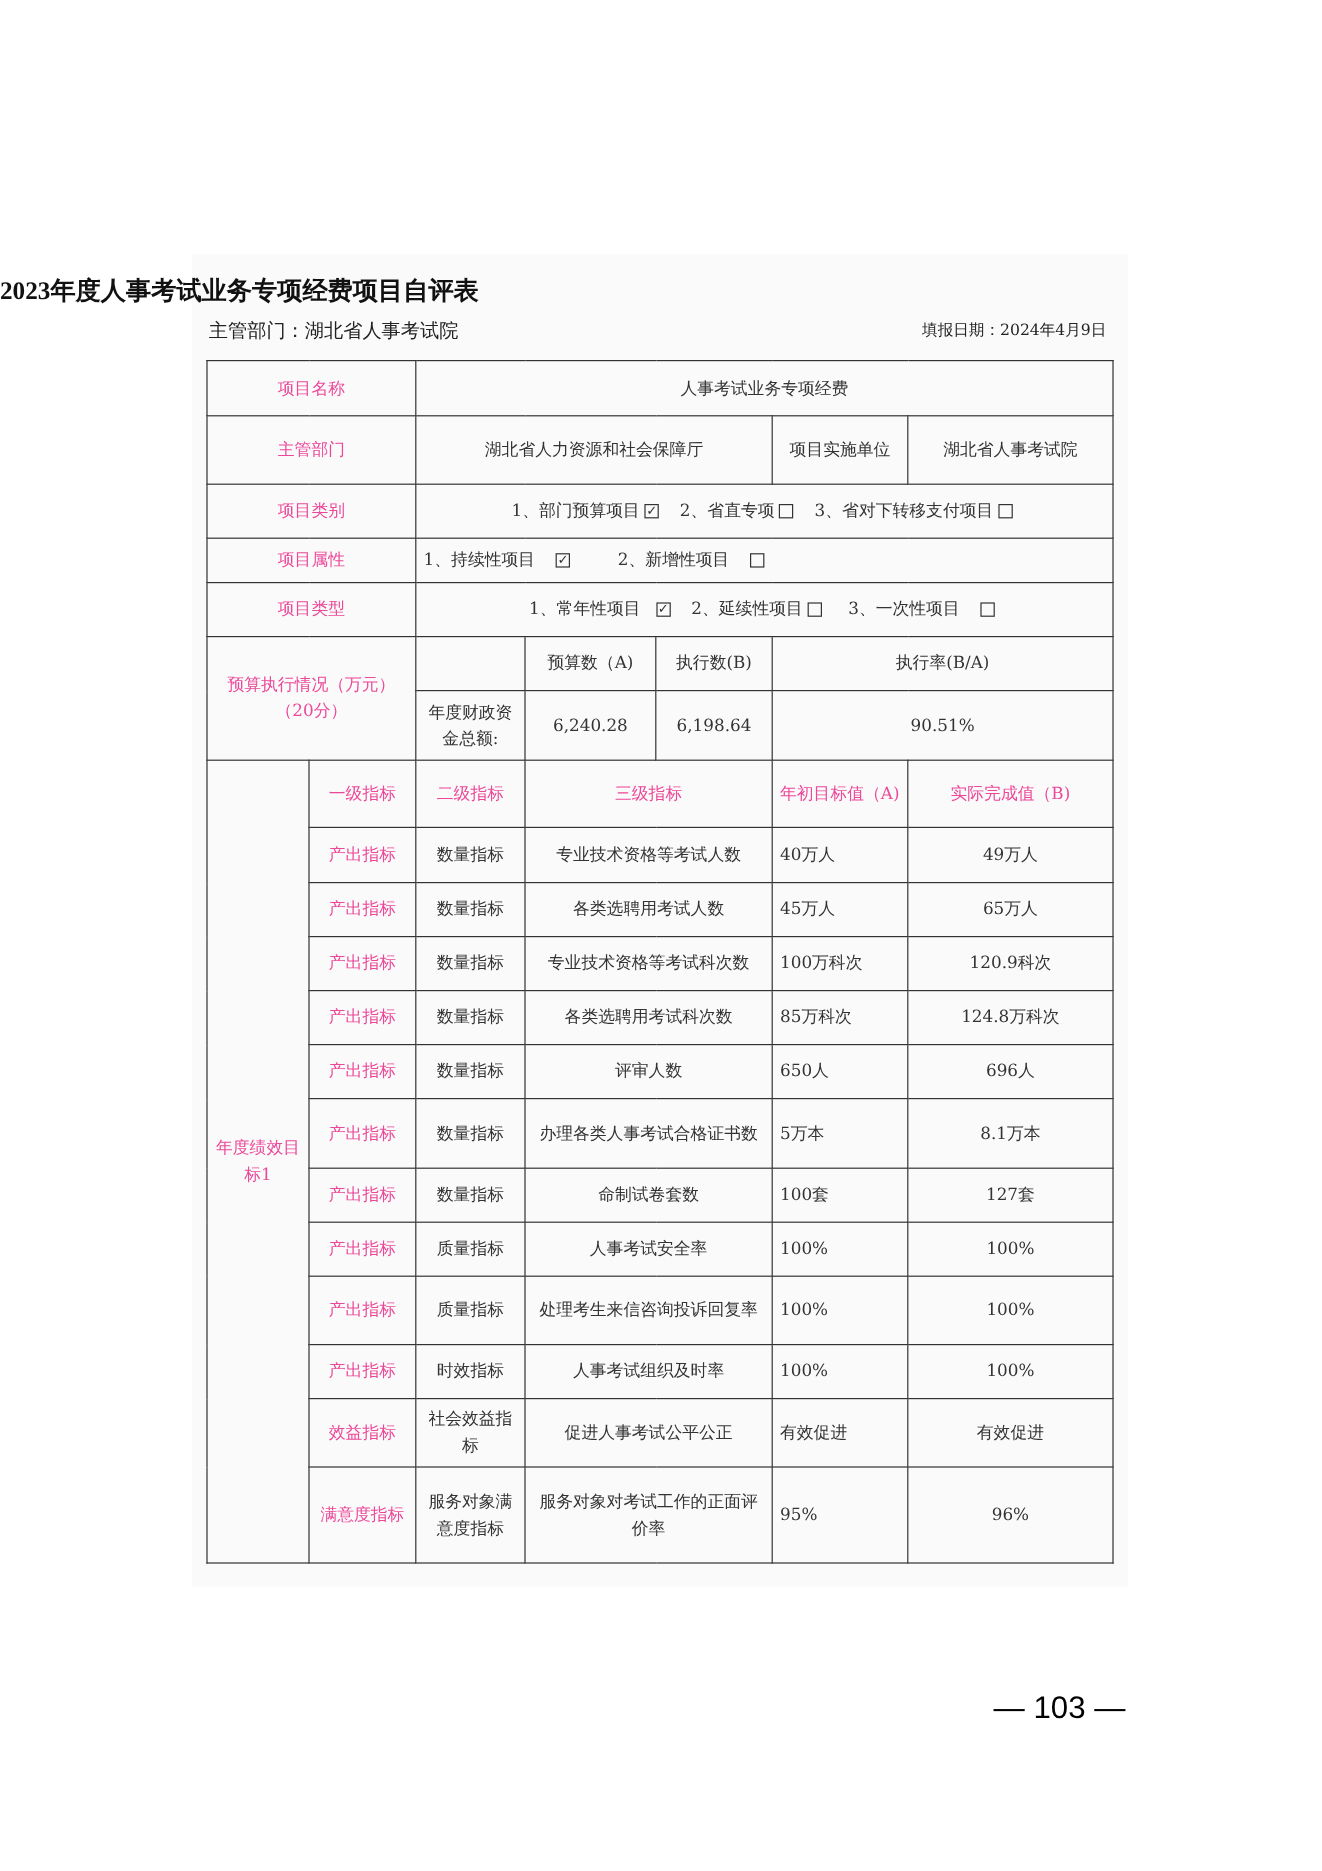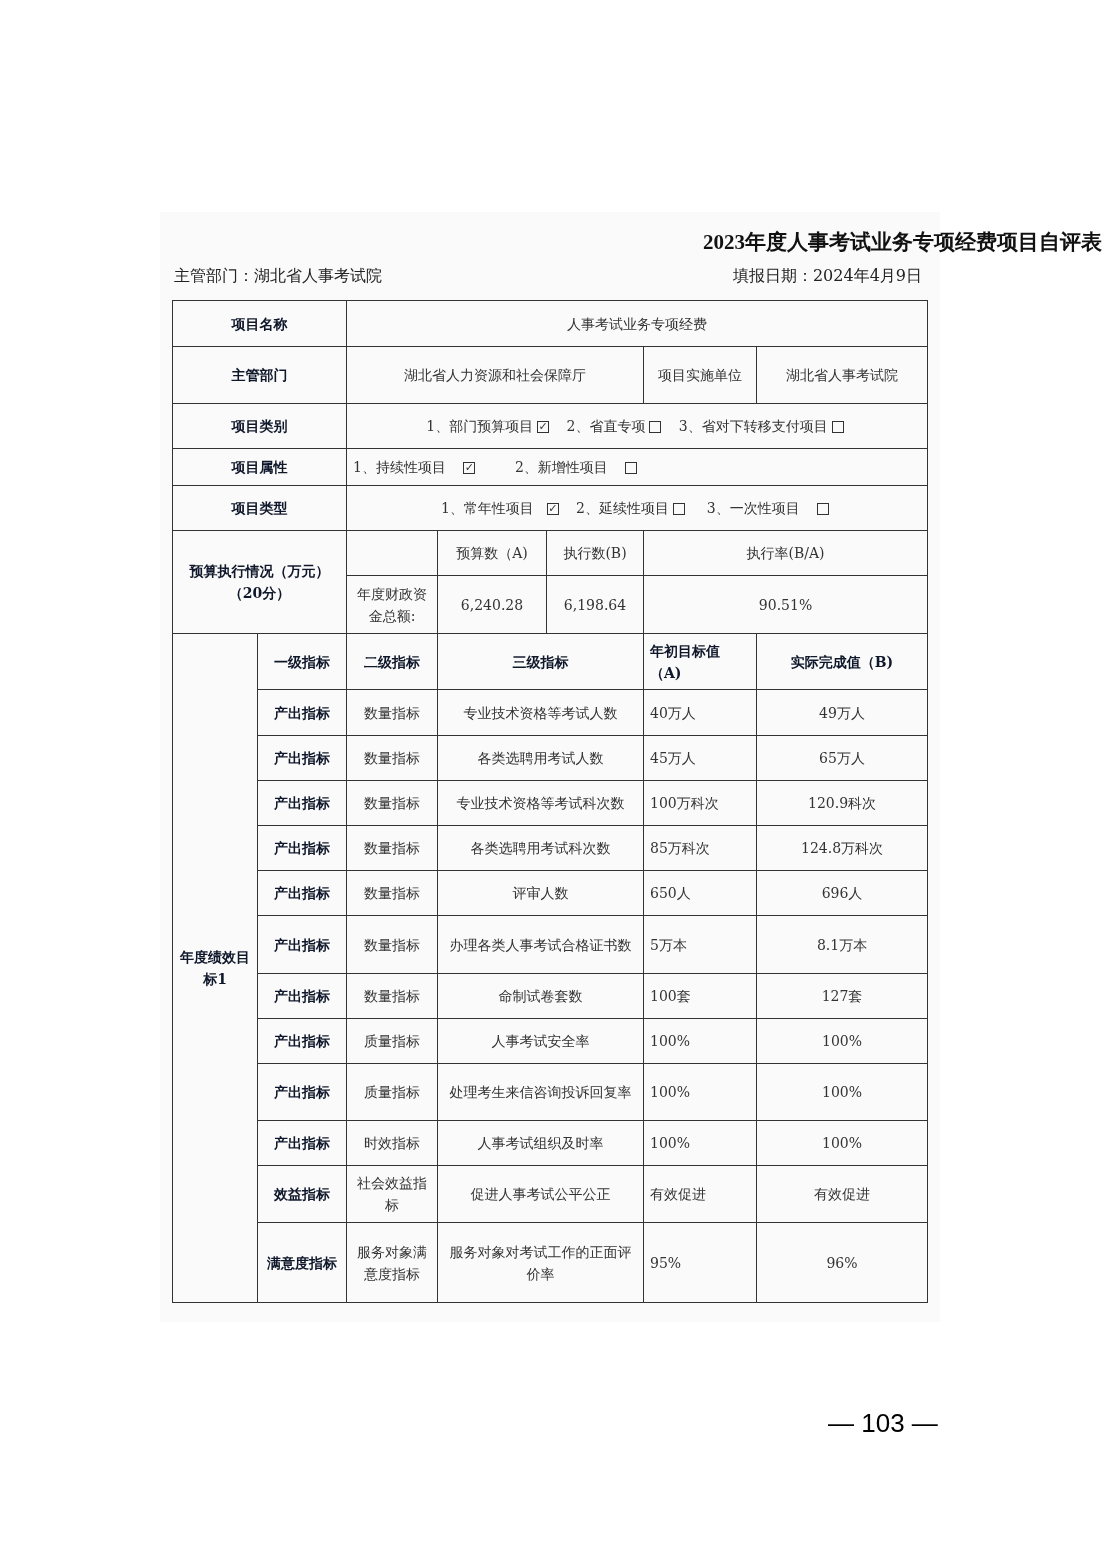--- a/index.html
+++ b/index.html
@@ -1,23 +1,23 @@
 <!DOCTYPE html>
 <html><head>
 <meta charset="utf-8">
 <style>
   html, body { margin:0; padding:0; background:#fff; }
   body { width:1102px; height:1559px; position:relative; font-family:"DejaVu Serif","Liberation Serif",serif; color:#222; }
   .sheet { position:absolute; left:160px; top:212px; width:780px; height:1110px; background:#fafafa; }
-  .title { position:absolute; left:0; top:228px; width:1102px; text-align:right; font-size:21px; font-weight:bold; font-family:"Liberation Serif","DejaVu Serif",serif; color:#111; }
+  .title { position:absolute; left:0; top:228px; width:1102px; text-align:left; font-size:21px; font-weight:bold; font-family:"Liberation Serif","DejaVu Serif",serif; color:#111; }
   .meta-left { position:absolute; left:174px; top:266px; font-size:16px; }
-  .meta-right { position:absolute; right:180px; top:266px; font-size:16px; }
+  .meta-right { position:absolute; right:180px; top:266px; font-size:13px; }
   table { position:absolute; left:172px; top:300px; border-collapse:collapse; table-layout:fixed; width:755px; font-size:14px; }
   td { border:1px solid #333; text-align:center; vertical-align:middle; padding:2px 6px; line-height:22px; color:#333; }
-  td.lbl { font-weight:bold; color:#0f172a; }
+  td.lbl { font-weight:normal; color:#ec4899; }
   td.left { text-align:left; }
   .cb { display:inline-block; width:10px; height:10px; border:1px solid #333; vertical-align:middle; margin:0 4px; position:relative; line-height:10px; font-size:11px; text-align:center; }
   .page-num { position:absolute; left:828px; top:1408px; font-size:26px; font-family:Liberation Sans, sans-serif; color:#000000; }
 </style>
 </head>
 <body>
 
 <div class="sheet"></div>
 <div class="title">2023年度人事考试业务专项经费项目自评表</div>
 <div class="meta-left">主管部门：湖北省人事考试院</div>

